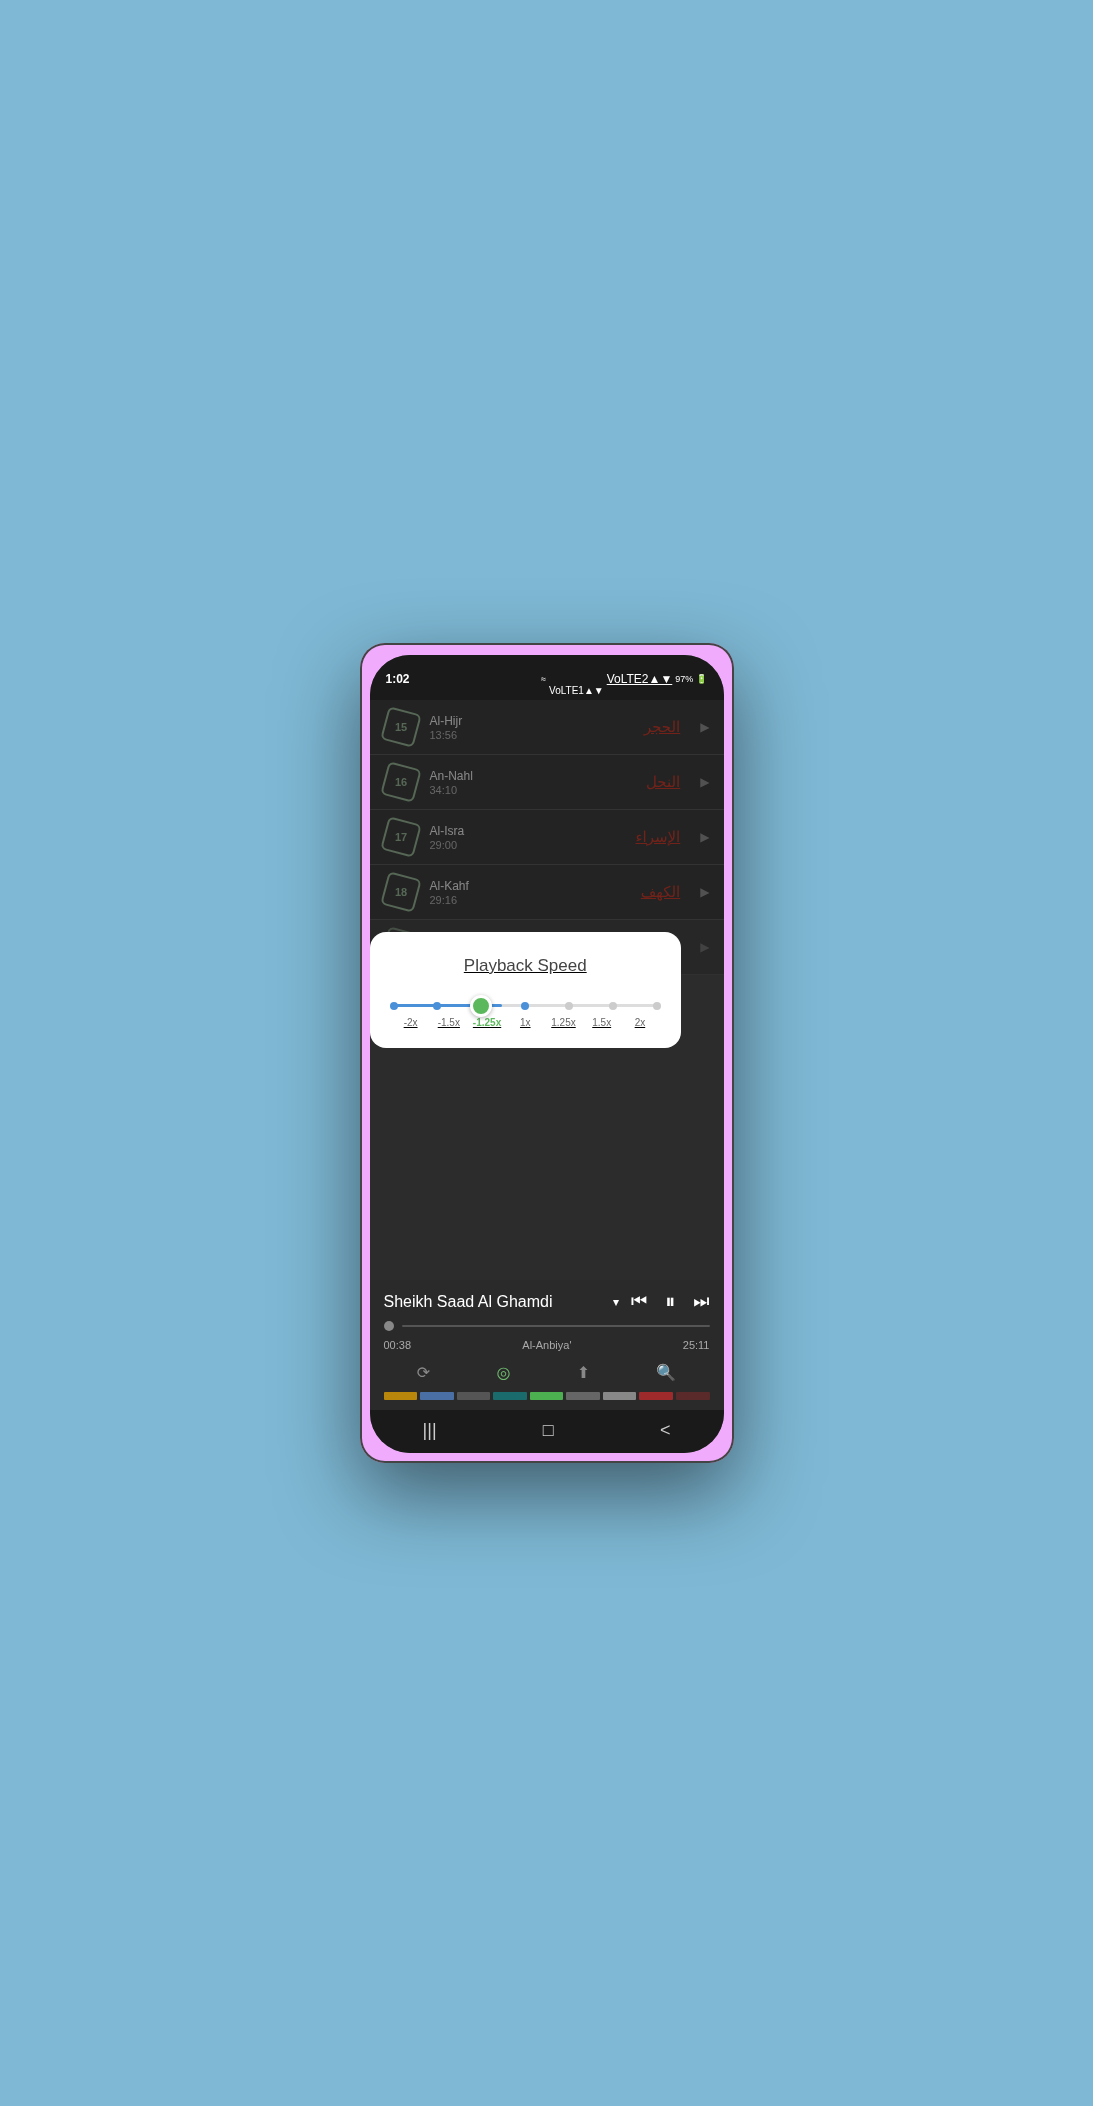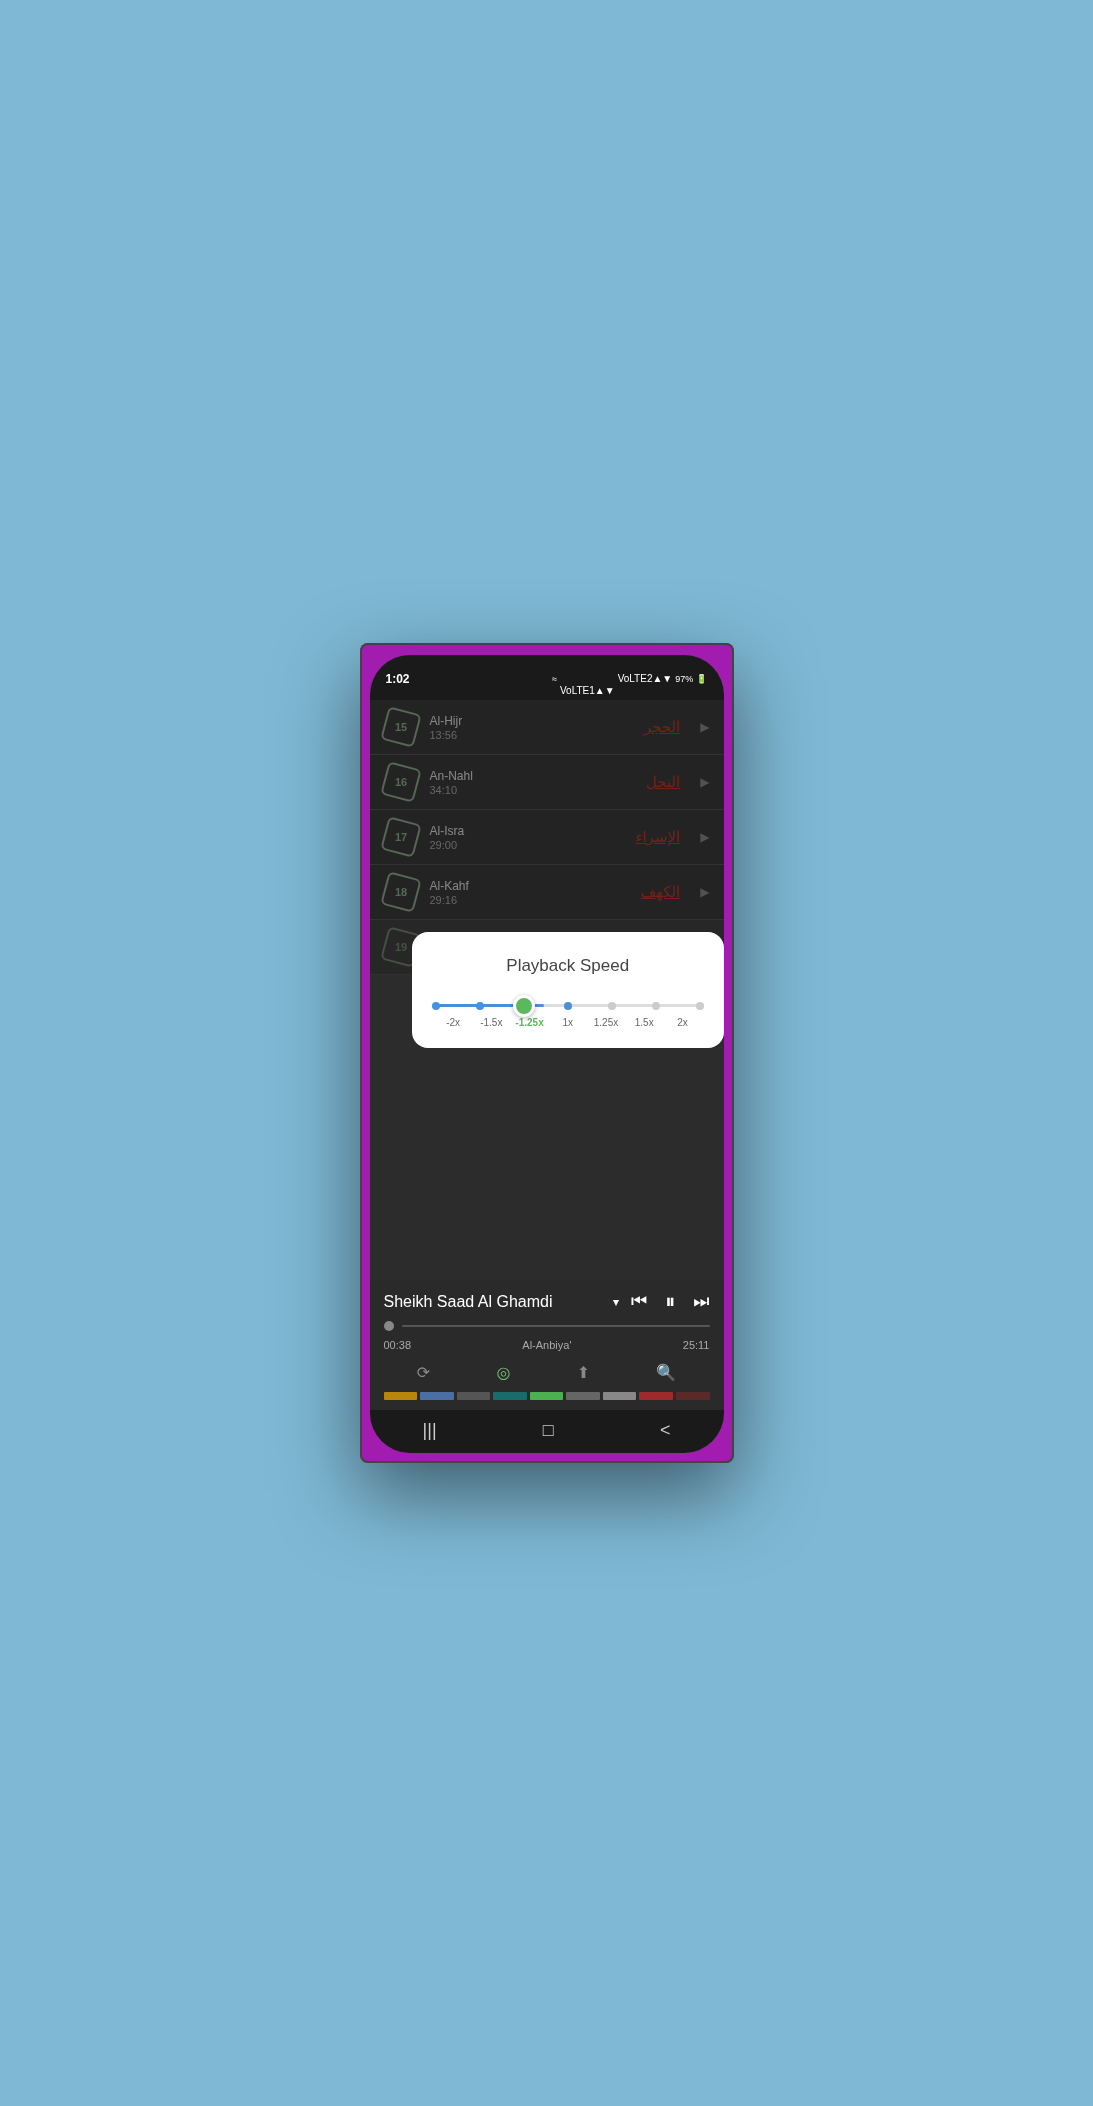--- a/index.html
+++ b/index.html
@@ -7,22 +7,22 @@
       background: #7eb8d4;
       display: flex;
       justify-content: center;
       align-items: center;
       min-height: 100vh;
       font-family: 'Segoe UI', Arial, sans-serif;
     }
     .phone-outer {
       width: 374px;
       height: 820px;
-      background: #a21caf;
-      border-radius: 8px;
+      background: #f0abfc;
+      border-radius: 25px;
       position: relative;
       box-shadow: 0 30px 80px rgba(0,0,0,0.5), inset 0 0 0 2px #444;
       display: flex;
       flex-direction: column;
       overflow: hidden;
     }
     
     .phone-outer::before {
       content: '';
       position: absolute;
@@ -142,22 +142,23 @@
     
     .dialog-overlay {
       position: absolute;
       top: 0;
       left: 0;
       right: 0;
       bottom: 0;
       background: rgba(0,0,0,0.4);
       display: flex;
       align-items: center;
-      justify-content: flex-end;
+      justify-content: flex-start;
       z-index: 100;
+      text-decoration: underline;
     }
     .dialog {
       background: white;
       border-radius: 16px;
       padding: 24px 20px 20px 20px;
       width: 88%;
       max-width: 340px;
     }
     .dialog-title {
       text-align: center;
@@ -345,21 +346,21 @@
 <body>
 
 <div class="phone-outer">
   <div class="phone-screen">
 
     <div class="status-bar">
       <span class="status-time">1:02</span>
       <div class="status-icons">
         <span>≈</span>
         <span style="font-size:10px;margin-top:24px;">VoLTE1▲▼</span>
-        <span style="font-size:10px;">VoLTE2▲▼</span>
+        <span style="font-size:12px;text-decoration:underline;">VoLTE2▲▼</span>
         <span>97%</span>
         <span>🔋</span>
       </div>
     </div>
 
     <div class="main-content">
 
       <div class="surah-list">
 
         <div class="surah-item">

